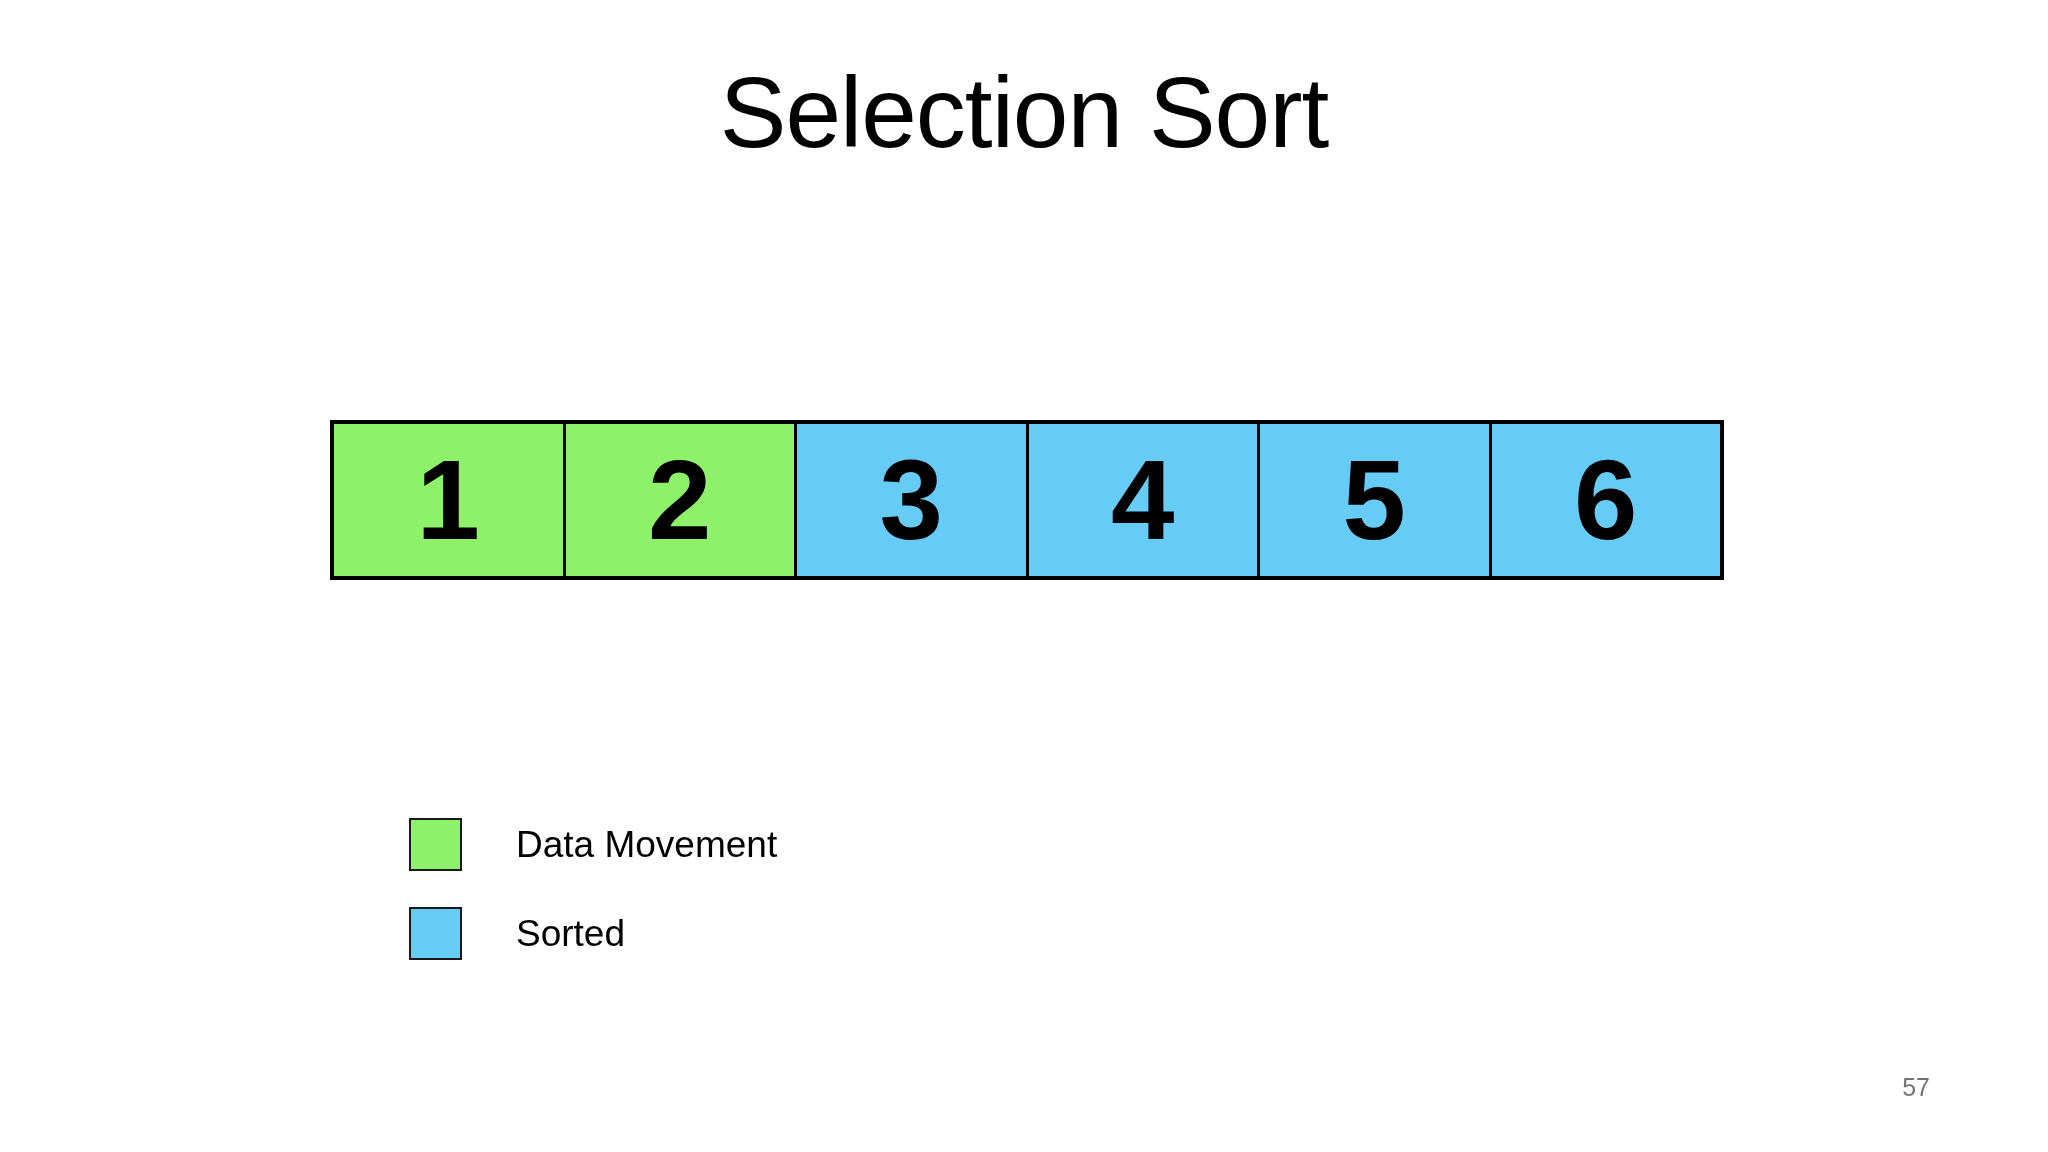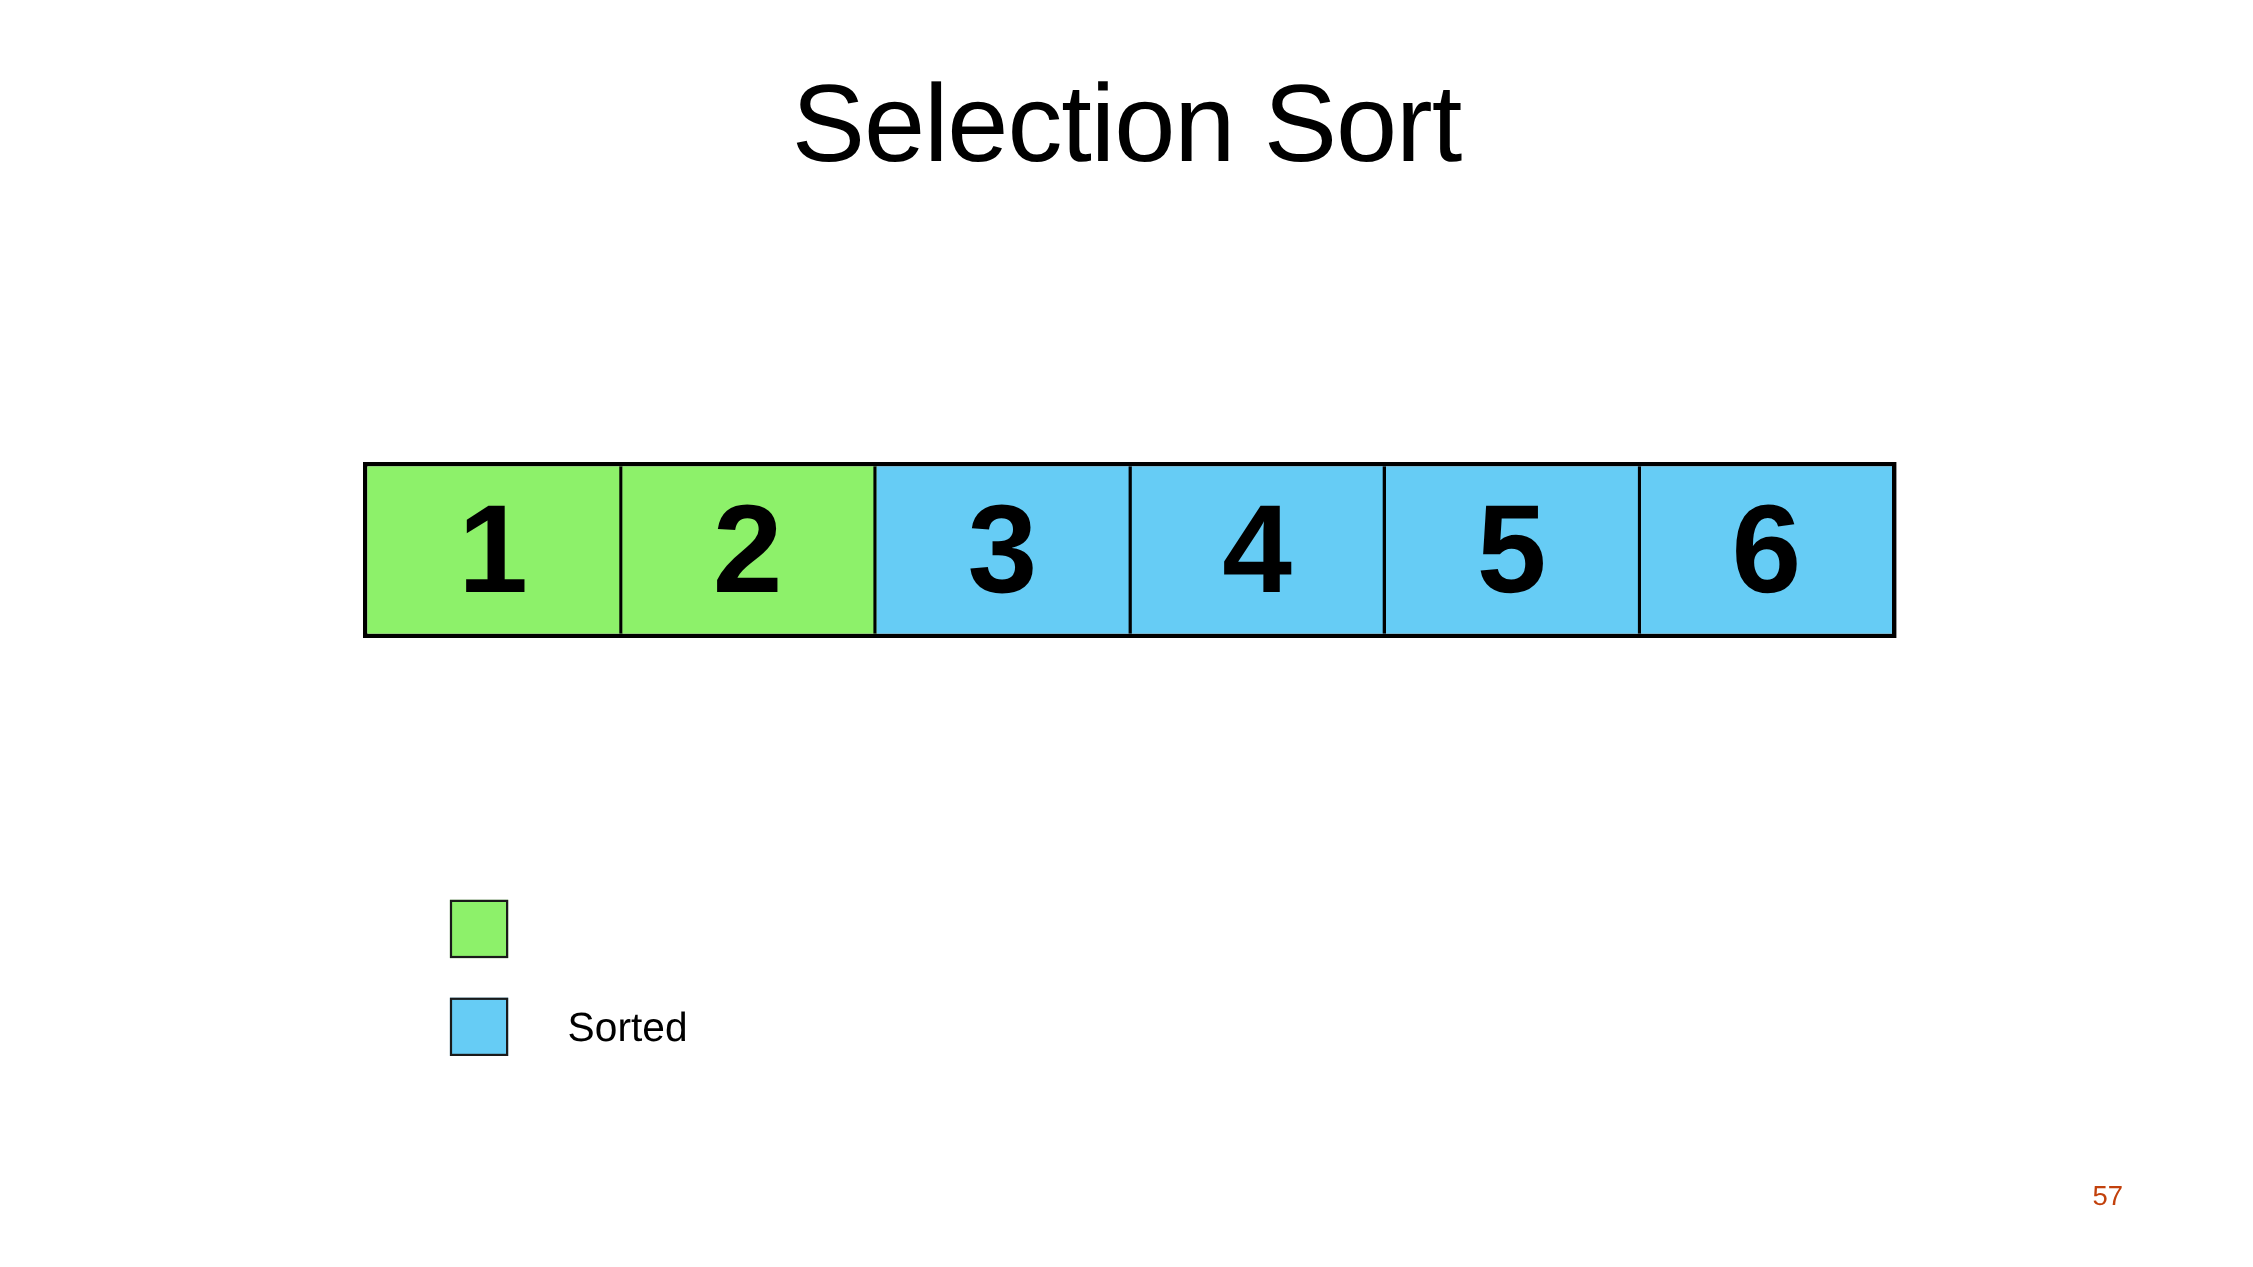--- a/index.html
+++ b/index.html
@@ -73,21 +73,21 @@
     font-size: 37px;
     color: #000000;
     white-space: nowrap;
   }
   .page-number {
     position: absolute;
     top: 1072px;
     right: 118px;
     font-size: 25px;
     line-height: 1.2;
-    color: #c2410c;
+    color: #737373;
   }
 </style>
 </head>
 <body>
 
 <div class="slide-title">Selection Sort</div>
 
 <div class="array-row">
     <div class="cell" style="background: rgb(141, 241, 106);">
       <span>1</span>
@@ -105,20 +105,21 @@
       <span>5</span>
     </div>
     <div class="cell" style="background: rgb(102, 204, 245);">
       <span>6</span>
     </div>
   </div>
 
 <div class="legend">
     <div class="legend-row">
       <div class="swatch" style="background: rgb(141, 241, 106);"></div>
+      <span class="legend-label">Data Movement</span>
     </div>
     <div class="legend-row">
       <div class="swatch" style="background: rgb(102, 204, 245);"></div>
       <span class="legend-label">Sorted</span>
     </div>
   </div>
 
 <div class="page-number">57</div>
 
 </body></html>

